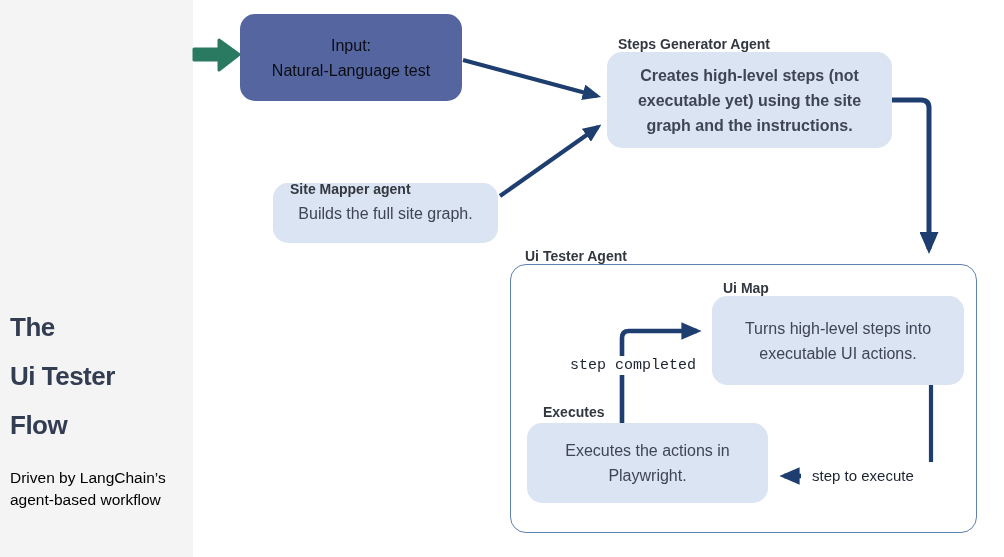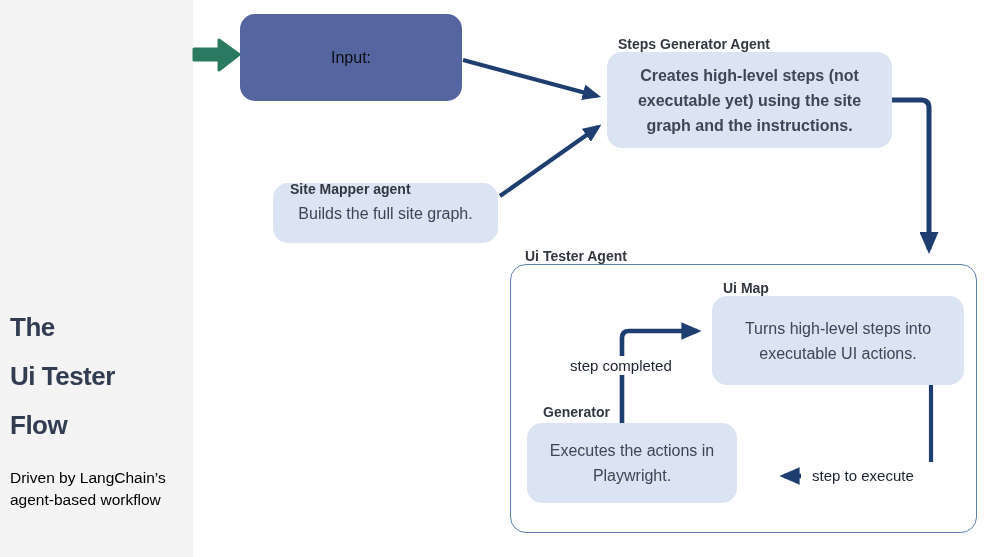--- a/index.html
+++ b/index.html
@@ -42,42 +42,42 @@
   }
   .node.dark{
     background:#5565a0;
     color:#0b0d12;
     font-size:16px;line-height:25px;
   }
   .node-input{left:240px;top:14px;width:222px;height:87px;padding:0 10px;}
   .node-stepsgen{left:607px;top:52px;width:285px;height:96px;padding:0 14px;font-weight:bold;}
   .node-sitemapper{left:273px;top:183px;width:225px;height:60px;padding:0 8px;white-space:nowrap;}
   .node-uimap{left:712px;top:296px;width:252px;height:89px;padding:0 4px;}
-  .node-executor{left:527px;top:423px;width:210px;height:80px;padding:0 12px;text-align:center;}
+  .node-executor{left:527px;top:423px;width:241px;height:80px;padding:0 12px;text-align:center;}
   .group-box{
     position:absolute;left:510px;top:264px;width:467px;height:269px;
     border:1.6px solid #5e81b0;border-radius:16px;
     box-sizing:border-box;background:transparent;z-index:0;
   }
   .node-label{
     position:absolute;
     font-size:14px;font-weight:700;color:#333740;
     z-index:10;white-space:nowrap;
   }
   .lbl-stepsgen{left:618px;top:36px;}
   .lbl-sitemapper{left:290px;top:165px;margin-top:16px;}
   .lbl-uitester{left:525px;top:248px;}
   .lbl-uimap{left:723px;top:280px;}
   .lbl-executor{left:543px;top:404px;}
   .edge-label{
     position:absolute;
     font-size:15px;color:#1c2330;z-index:10;white-space:nowrap;
   }
   .lbl-step-completed{
-    left:566px;top:356px;background:#ffffff;padding:1px 4px;
+    left:566px;top:356px;background:#ffffff;padding:1px 4px;font-family:Liberation Mono, monospace;
   }
   .lbl-step-to-execute{
     left:812px;top:467px;
   }
   svg.connectors{
     position:absolute;left:0;top:0;z-index:5;pointer-events:none;
   }
 </style>
 </head>
 <body>
@@ -93,20 +93,21 @@
     <div class="sidebar-subtitle">
       <div>Driven by LangChain’s</div>
       <div>agent-based workflow</div>
     </div>
   </div>
 
   <div class="group-box"></div>
 
   <div class="node dark node-input">
     <div>Input:</div>
+    <div>Natural-Language test</div>
   </div>
 
   <div class="node light node-stepsgen">
     <div>Creates high-level steps (not executable yet) using the site graph and the instructions.</div>
   </div>
 
   <div class="node light node-sitemapper">
     <div>Builds the full site graph.</div>
   </div>
 
@@ -115,21 +116,21 @@
   </div>
 
   <div class="node light node-executor">
     <div>Executes the actions in Playwright.</div>
   </div>
 
   <div class="node-label lbl-stepsgen">Steps Generator Agent</div>
   <div class="node-label lbl-sitemapper">Site Mapper agent</div>
   <div class="node-label lbl-uitester">Ui Tester Agent</div>
   <div class="node-label lbl-uimap">Ui Map</div>
-  <div class="node-label lbl-executor">Generator</div>
+  <div class="node-label lbl-executor">Executes</div>
 
   <svg class="connectors" width="1004" height="557" viewBox="0 0 1004 557">
     <defs>
       <marker id="ah" markerUnits="strokeWidth" markerWidth="4.4" markerHeight="3.8" refX="3.4" refY="1.9" orient="auto">
         <path d="M0,0 L4.4,1.9 L0,3.8 Z" fill="#1e3e70"></path>
       </marker>
     </defs>
 
     <path d="M194,49 L219,49 L219,40 L239,54.5 L219,70 L219,60 L194,60 Z" fill="#2a7a61" stroke="#2a7a61" stroke-width="3" stroke-linejoin="round"></path>
 

